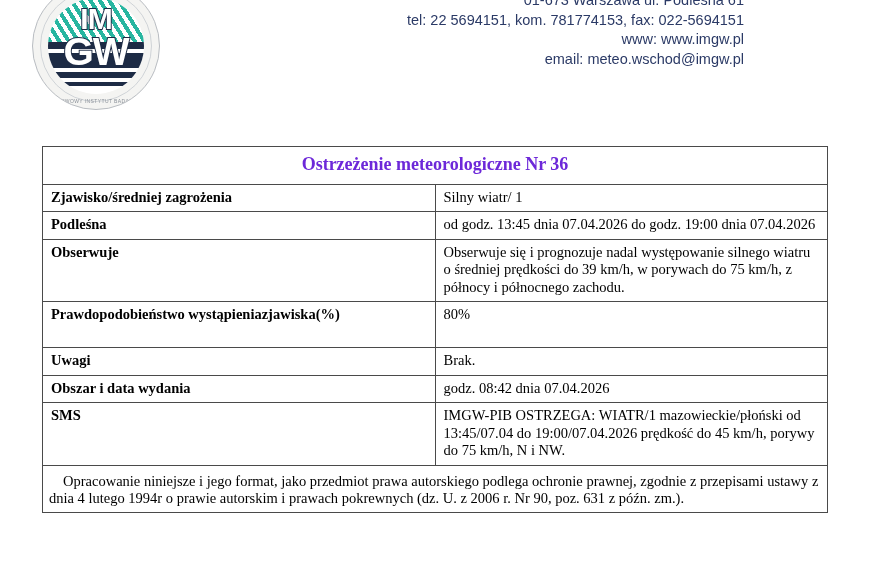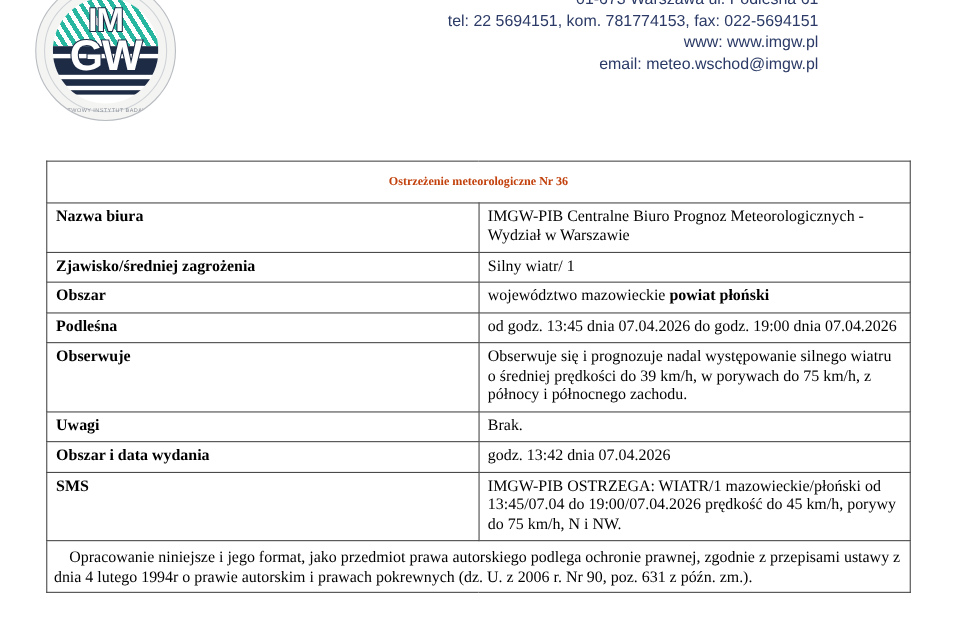--- a/index.html
+++ b/index.html
@@ -137,23 +137,23 @@
   }
   td.value-cell {
     font-size: 14.3px;
   }
   .title-cell {
     text-align: center;
     padding-top: 9px !important;
     padding-bottom: 9px !important;
   }
   .title-text {
-    color: #c2410c;
+    color: #6d28d9;
     font-weight: bold;
-    font-size: 11px;
+    font-size: 18px;
   }
   .b { font-weight: bold; }
   .footer-cell {
     padding: 7px 6px 4px 6px !important;
     font-size: 14.2px;
     line-height: 19px;
   }
   .footer-cell p {
     margin: 0;
     text-indent: 14px;
@@ -192,54 +192,50 @@
 </div>
 
 <table id="warning-table">
   <tbody>
     <tr>
       <td class="title-cell" colspan="2">
         <span class="title-text">Ostrzeżenie meteorologiczne Nr 36</span>
       </td>
     </tr>
 
-    <tr>
-      <td class="label-cell">Nazwa biura</td>
-      <td class="value-cell">IMGW-PIB Centralne Biuro Prognoz Meteorologicznych - Wydział w Warszawie</td>
-    </tr>
 
     <tr>
       <td class="label-cell">Zjawisko/średniej zagrożenia</td>
       <td class="value-cell">Silny wiatr/ 1</td>
     </tr>
 
-    <tr>
-      <td class="label-cell">Obszar</td>
-      <td class="value-cell"><span>województwo mazowieckie </span><span class="b">powiat płoński</span></td>
-    </tr>
 
     <tr>
       <td class="label-cell">Podleśna</td>
       <td class="value-cell">od godz. 13:45 dnia 07.04.2026 do godz. 19:00 dnia 07.04.2026</td>
     </tr>
 
     <tr class="row-tall">
       <td class="label-cell">Obserwuje</td>
       <td class="value-cell">Obserwuje się i prognozuje nadal występowanie silnego wiatru o średniej  prędkości  do 39 km/h, w porywach do 75 km/h, z północy i północnego zachodu.</td>
     </tr>
 
+    <tr class="row-tall">
+      <td class="label-cell">Prawdopodobieństwo wystąpieniazjawiska(%)</td>
+      <td class="value-cell">80%</td>
+    </tr>
 
     <tr>
       <td class="label-cell">Uwagi</td>
       <td class="value-cell">Brak.</td>
     </tr>
 
     <tr>
       <td class="label-cell">Obszar i data wydania</td>
-      <td class="value-cell">godz. 13:42 dnia 07.04.2026</td>
+      <td class="value-cell">godz. 08:42 dnia 07.04.2026</td>
     </tr>
 
     <tr class="row-tall">
       <td class="label-cell">SMS</td>
       <td class="value-cell">IMGW-PIB OSTRZEGA: WIATR/1 mazowieckie/płoński od 13:45/07.04 do 19:00/07.04.2026 prędkość   do 45 km/h, porywy do 75 km/h, N i NW.</td>
     </tr>
 
     <tr>
       <td class="footer-cell" colspan="2">
         <p>Opracowanie niniejsze i jego format, jako przedmiot prawa autorskiego podlega ochronie prawnej, zgodnie z przepisami ustawy z dnia 4 lutego 1994r o prawie autorskim i prawach pokrewnych (dz. U. z 2006 r. Nr 90, poz. 631 z późn.  zm.).</p>

